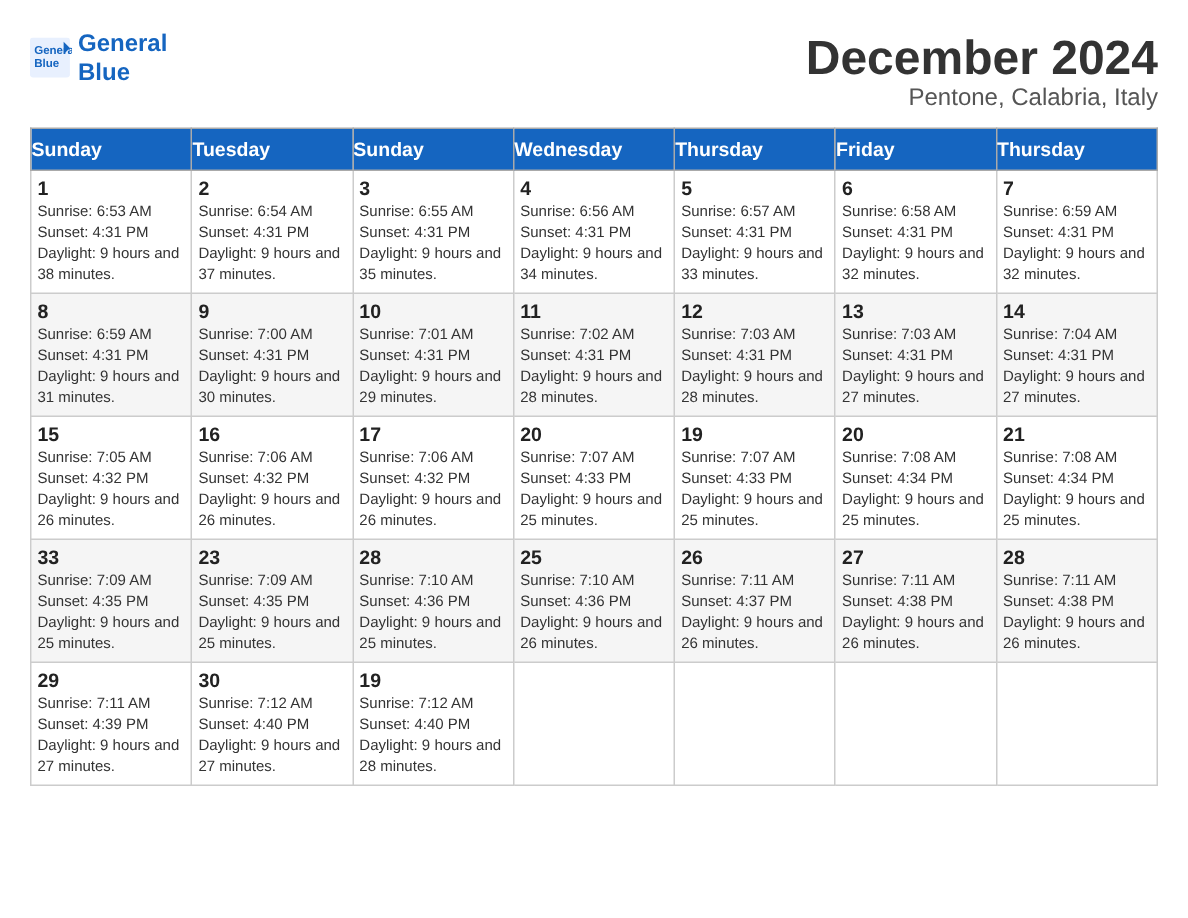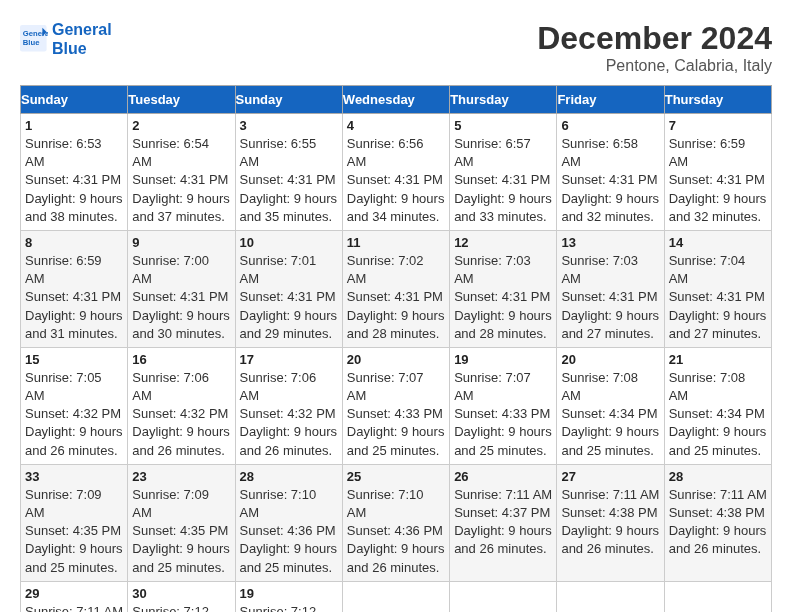--- a/index.html
+++ b/index.html
@@ -71,21 +71,21 @@
       vertical-align: top;
     }
     .day-num {
       font-size: 13px;
       font-weight: bold;
       color: #222;
       display: block;
       margin-bottom: 2px;
     }
     .day-info {
-      font-size: 13px;
+      font-size: 10px;
       color: #333;
       line-height: 1.4;
     }
     .empty-cell {
       background: #fff;
     }
   </style>
 </head>
 <body>
 

